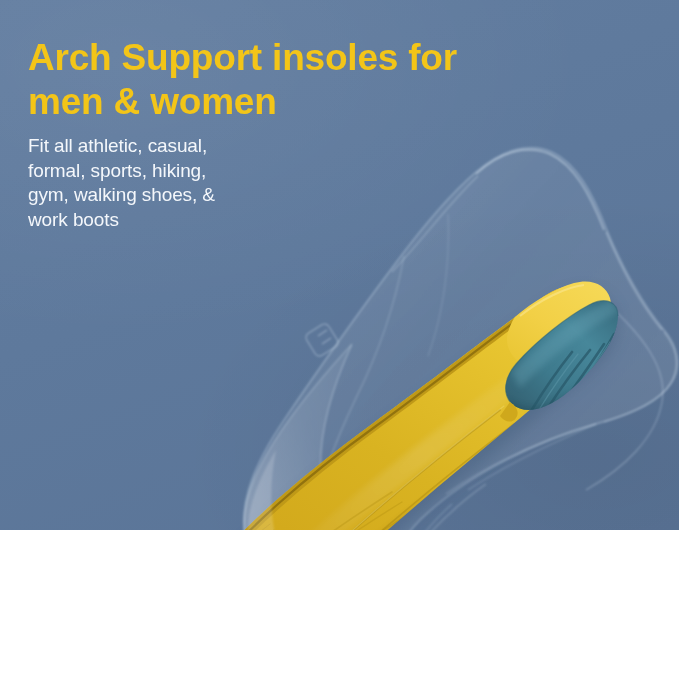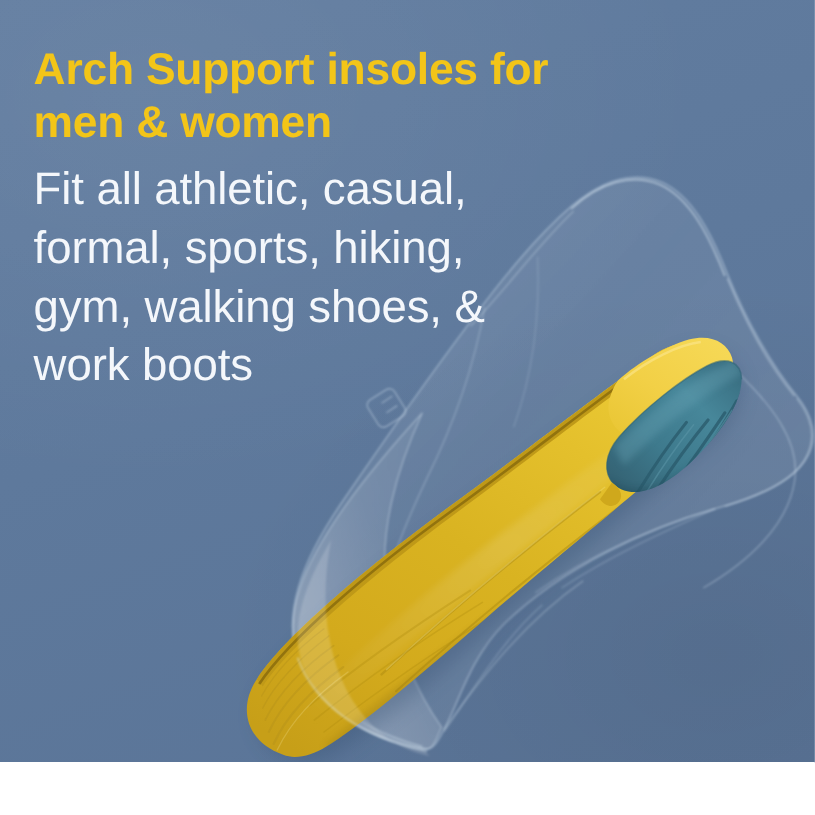--- a/index.html
+++ b/index.html
@@ -3,21 +3,21 @@
 <meta charset="utf-8">
 <style>
   html, body {
     margin: 0;
     padding: 0;
     background: #ffffff;
   }
   #poster {
     position: relative;
     width: 679px;
-    height: 635px;
+    height: 530px;
     overflow: hidden;
     background: #5e799c;
     font-family: "Liberation Sans", sans-serif;
     -webkit-font-smoothing: antialiased;
   }
   
   .bg-wash {
     position: absolute;
     inset: 0;
     background:
@@ -39,21 +39,21 @@
     color: #f3c518;
     font-size: 37px;
     font-weight: 700;
     line-height: 1.19;
     letter-spacing: -0.2px;
     white-space: pre-line;
   }
   .subcopy {
     margin: 10px 0 0 0;
     color: #f4f7fb;
-    font-size: 38px;
+    font-size: 19px;
     font-weight: 400;
     line-height: 1.29;
     letter-spacing: -0.1px;
     white-space: pre-line;
   }
   
   .product-stage {
     position: absolute;
     inset: 0;
     z-index: 3;

